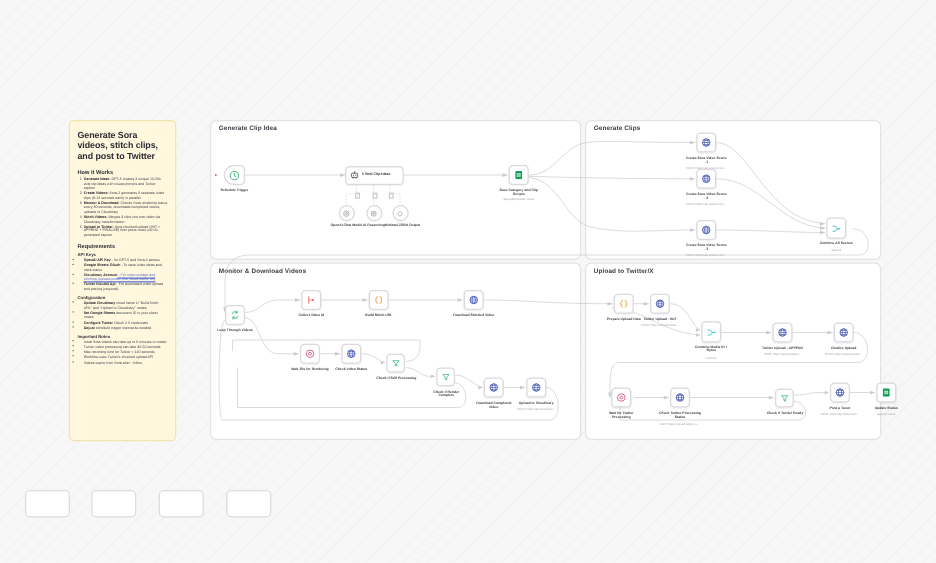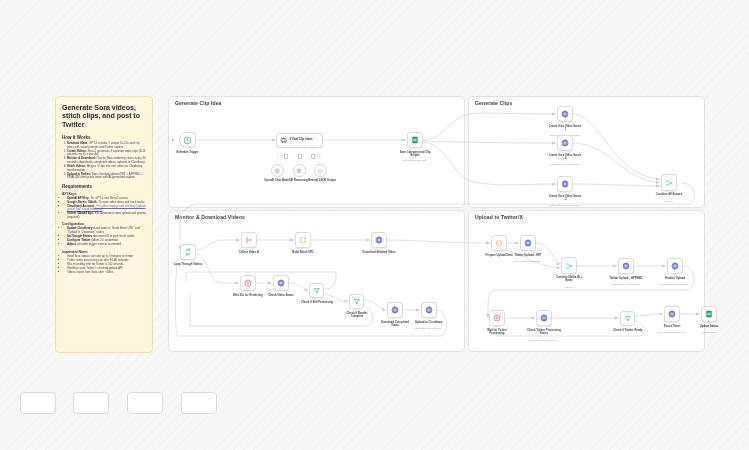--- a/index.html
+++ b/index.html
@@ -34,21 +34,21 @@
     font-size:5.1px;
     font-weight:700;
     color:#3b3b44;
     letter-spacing:.1px;
     white-space:nowrap;
   }
 
   
   .sticky{
     position:absolute;
-    left:55px;top:96px;width:98px;height:257px;
+    left:55px;top:96px;width:86px;height:257px;
     background:#fff8df;
     border:1px solid #f2e4ad;
     border-radius:4px;
     box-sizing:border-box;
     padding:7px 6px 4px 6px;
     overflow:hidden;
   }
   .sticky h1{
     margin:0 0 6px 0;
     font-size:7.1px;

